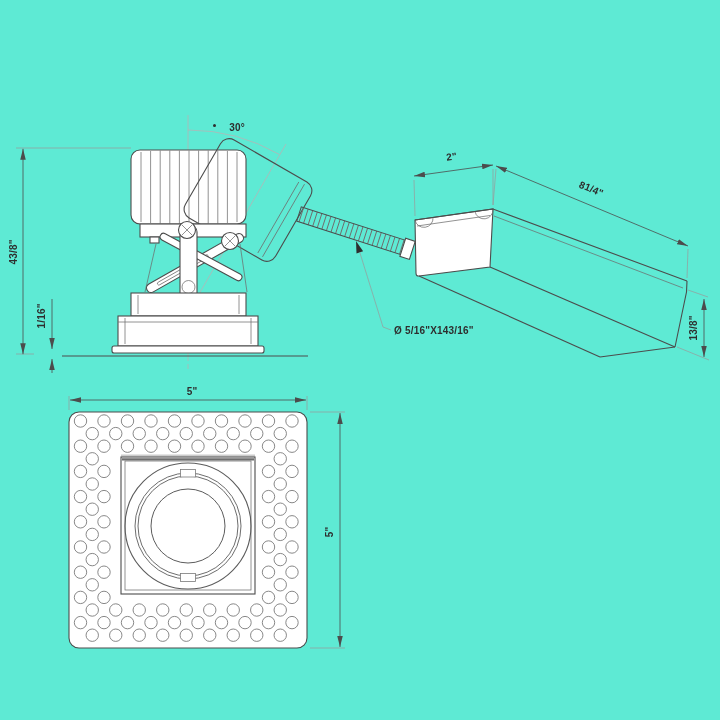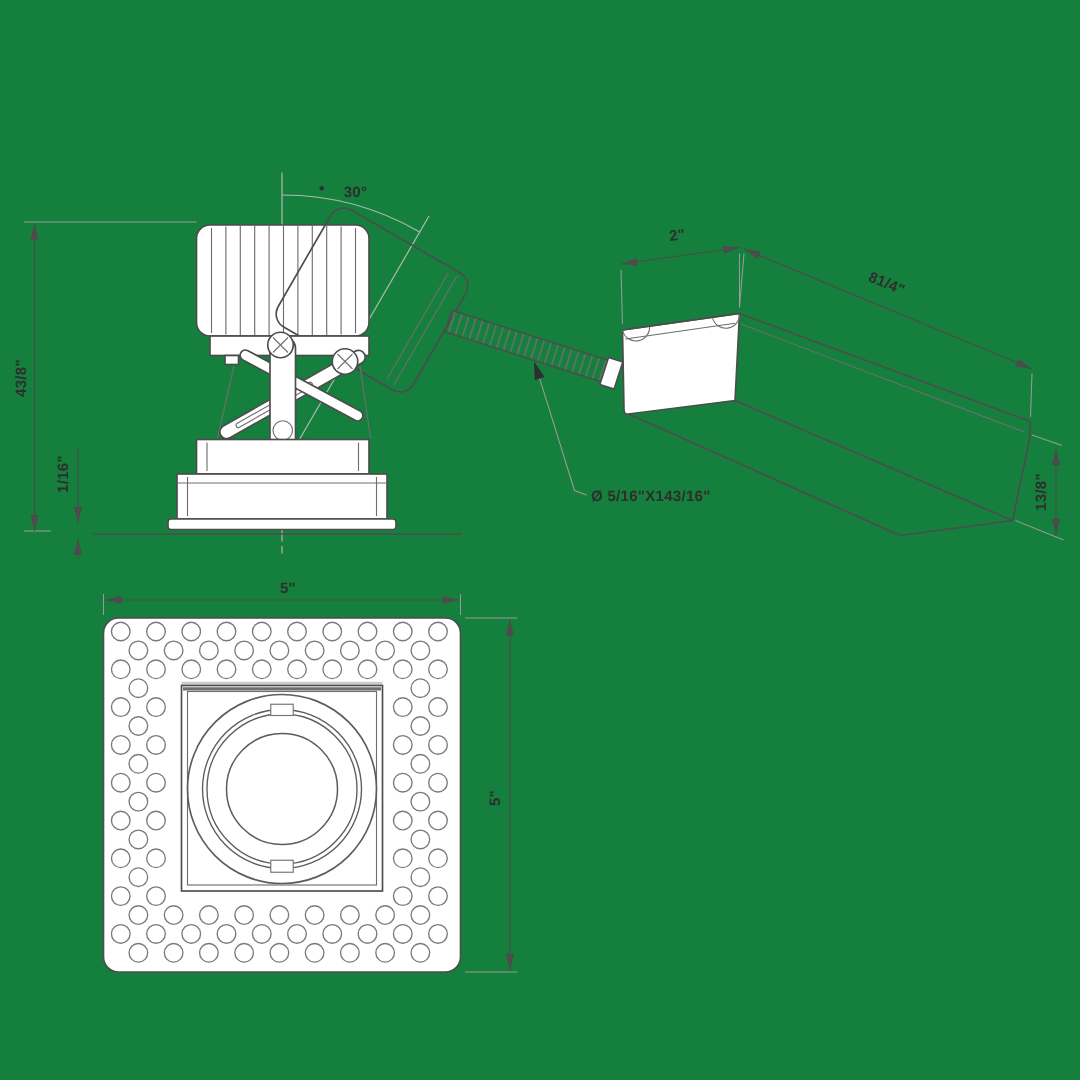--- a/index.html
+++ b/index.html
@@ -1,16 +1,16 @@
 <!DOCTYPE html>
 <html><head>
 <meta charset="utf-8">
 <style>
   html,body{margin:0;padding:0;background:#ffffff;}
-  .page{width:720px;height:720px;background:#15803d;position:relative;overflow:hidden;
+  .page{width:720px;height:720px;background:#5eead4;position:relative;overflow:hidden;
         font-family:"Liberation Sans", sans-serif;}
   svg{display:block;}
   text{font-family:"Liberation Sans", sans-serif;font-size:10px;font-weight:bold;
        fill:#2e2e2e;letter-spacing:.2px;}
   .thin  {stroke:#9a9a9a;stroke-width:.7;fill:none;}
   .line  {stroke:#4c4c4c;stroke-width:1.1;fill:none;}
   .linef {stroke:#4c4c4c;stroke-width:1.1;fill:#ffffff;}
   .det   {stroke:#6e6e6e;stroke-width:.75;fill:none;}
   .dim   {stroke:#4c4c4c;stroke-width:.8;fill:none;}
   .ref   {stroke:#b5b5b5;stroke-width:.8;fill:none;}

